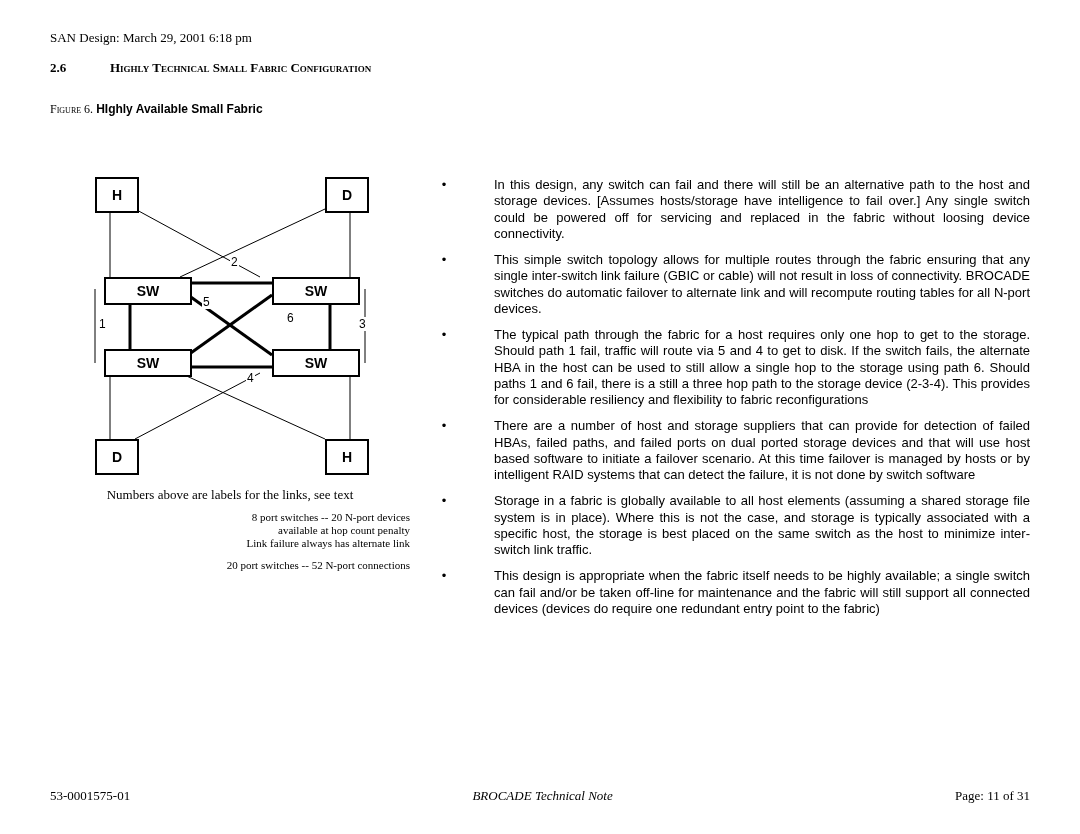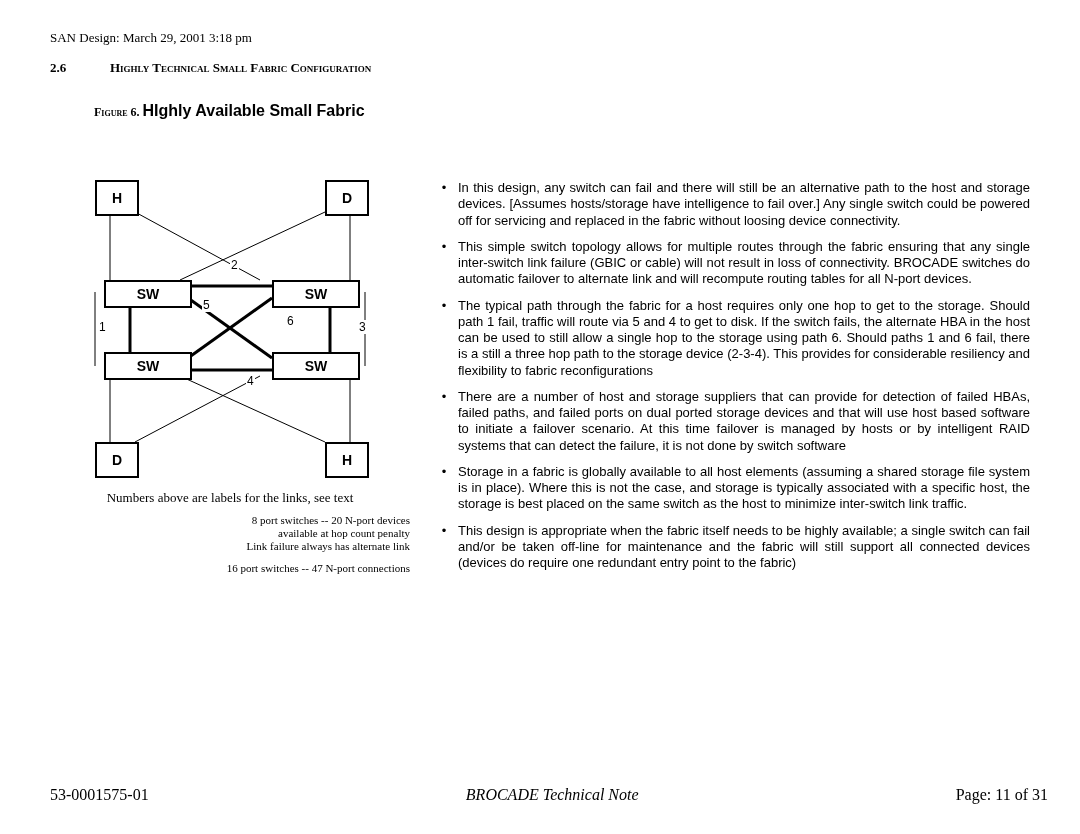--- a/index.html
+++ b/index.html
@@ -29,22 +29,22 @@
     font-variant: small-caps;
     margin-bottom: 26px;
   }
   .section-num {
     width: 60px;
   }
   .figure-line {
     font-size: 12px;
     margin-bottom: 6px;
   }
-  .figure-label { font-variant: small-caps; font-weight: bold; margin-left: 44px; }
-  .figure-title { font-weight: bold; font-family: Arial, Helvetica, sans-serif; font-size:16px;}
+  .figure-label { font-variant: small-caps; font-weight: normal; }
+  .figure-title { font-weight: bold; font-family: Arial, Helvetica, sans-serif; font-size:12px;}
   .content-row {
     display: flex;
     gap: 20px;
     margin-top: 60px;
   }
   .diagram-col {
     width: 360px;
     flex: none;
   }
   .text-col {
@@ -58,40 +58,41 @@
     margin-bottom: 10px;
   }
   .bullet .dot {
     width: 28px;
     flex:none;
     text-align: center;
   }
   .bullet .bt {
     flex:1;
     text-align: justify;
+    margin-left: 36px;
   }
   .caption1 {
     font-family: Liberation Serif, serif;
     font-size: 13px;
     text-align:center;
     margin-top: 10px;
   }
   .caption-small {
     font-family: "Times New Roman", Times, serif;
     font-size: 11px;
     text-align:right;
     margin-top: 8px;
     line-height:1.2;
   }
   .footer {
     position:absolute;
-    left:50px; right:32px; bottom:30px;
+    left:50px; right:50px; bottom:30px;
     display:flex;
     justify-content:space-between;
-    font-size:16px;
+    font-size:13px;
   }
   .footer .mid { font-style: italic; }
   
   .diagram {
     position: relative;
     width: 300px;
     height: 300px;
     margin: 0 auto;
   }
   .nbox {
@@ -116,21 +117,21 @@
     background:#fff;
     padding:0 1px;
   }
   svg.lines { position:absolute; left:0; top:0; z-index:1; }
   svg.thick { position:absolute; left:0; top:0; z-index:2; }
 </style>
 </head>
 <body>
 
 <div class="page">
-  <div class="header-line">SAN Design:  March 29, 2001 3:18 pm</div>
+  <div class="header-line">SAN Design:  March 29, 2001 6:18 pm</div>
 
   <div class="section-head">
     <span class="section-num">2.6</span>
     <span>Highly Technical Small Fabric Configuration</span>
   </div>
 
   <div class="figure-line">
     <span class="figure-label">Figure  6.</span>
     <span class="figure-title">HIghly Available Small Fabric</span>
   </div>
@@ -190,21 +191,21 @@
         <div class="lnum" style="left:278px; top:140px;">3</div>
         <div class="lnum" style="left:166px; top:194px;">4</div>
       </div>
 
       <div class="caption1">Numbers above are labels for the links, see text</div>
       <div class="caption-small">
         <div>8 port switches -- 20 N-port devices</div>
         <div>available at hop count penalty</div>
         <div>Link failure always has alternate link</div>
       </div>
-      <div class="caption-small">16 port switches -- 47 N-port connections</div>
+      <div class="caption-small">20 port switches -- 52 N-port connections</div>
     </div>
 
     <div class="text-col">
       <div class="bullet">
           <div class="dot">•</div>
           <div class="bt">In this design, any switch can fail and there will still be an alternative path to the host and storage devices. [Assumes hosts/storage have intelligence to fail over.] Any single switch could be powered off for servicing and replaced in the fabric without loosing device connectivity.</div>
         </div>
       <div class="bullet">
           <div class="dot">•</div>
           <div class="bt">This simple switch topology allows for multiple routes through the fabric ensuring that any single inter-switch link failure (GBIC or cable) will not result in loss of connectivity. BROCADE switches do automatic failover to alternate link and will recompute routing tables for all N-port devices.</div>

